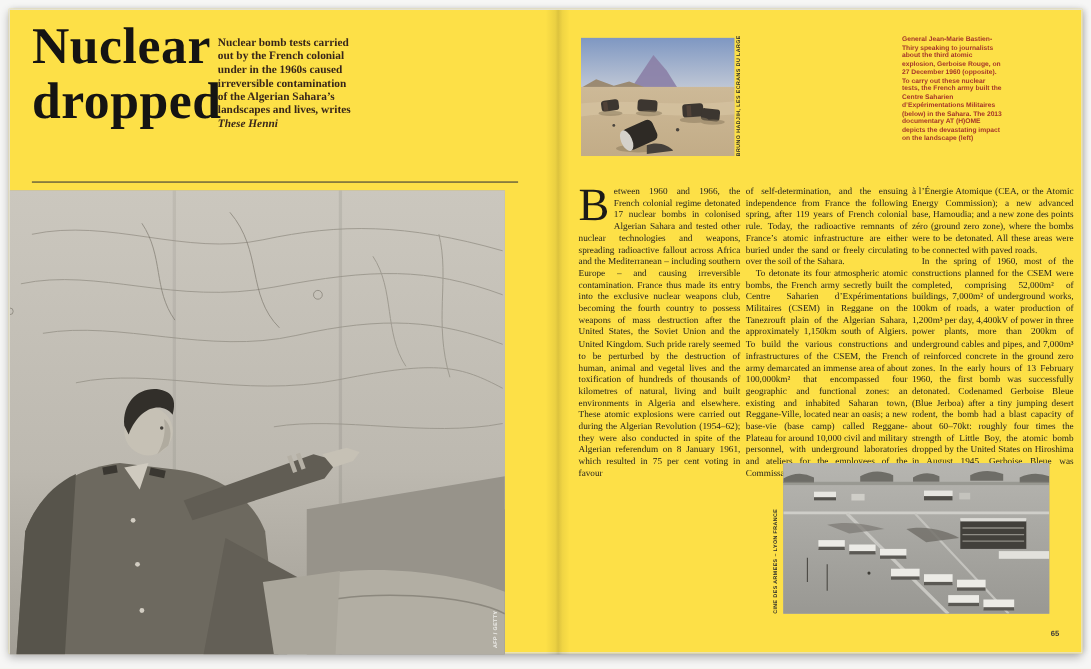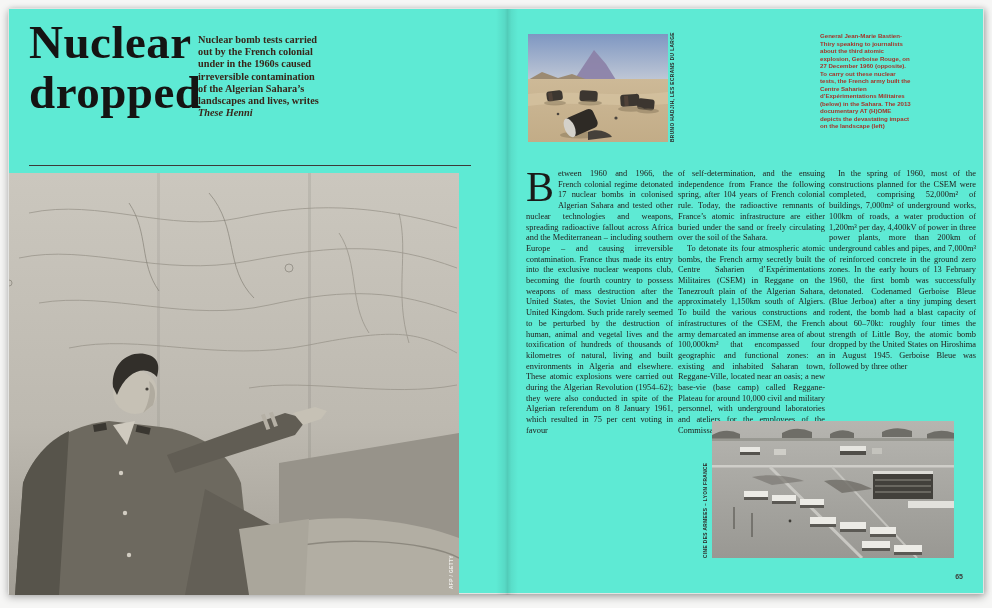--- a/index.html
+++ b/index.html
@@ -1,17 +1,17 @@
 <!DOCTYPE html>
 <html><head>
 <meta charset="utf-8">
 <style>
   html,body{margin:0;padding:0;background:#f6f6f5;width:992px;height:608px;overflow:hidden;}
   *{box-sizing:border-box;}
-  .spread{position:absolute;left:8px;top:8px;width:976px;height:586px;background:#5eead4;
+  .spread{position:absolute;left:8px;top:8px;width:976px;height:586px;background:#fde047;
           border:1px solid #e3e3e1;box-shadow:0 3px 8px rgba(0,0,0,.30),2px 0 5px rgba(0,0,0,.12);}
   .spine{position:absolute;left:487px;top:0;width:22px;height:586px;
          background:linear-gradient(90deg,rgba(0,0,0,0) 0%,rgba(0,0,0,.07) 40%,rgba(0,0,0,.13) 52%,rgba(0,0,0,.05) 70%,rgba(0,0,0,0) 100%);}
   
   .headline{position:absolute;left:20px;top:8px;font-family:"Liberation Serif","DejaVu Serif",serif;
             font-weight:700;font-size:47px;line-height:50px;color:#151413;letter-spacing:.5px;}
   .standfirst{position:absolute;left:189px;top:25px;width:126px;
               font-family:"Liberation Serif","DejaVu Serif",serif;font-weight:700;
               font-size:10.3px;line-height:12.2px;color:#38261a;}
   .standfirst em{font-style:italic;}
@@ -169,24 +169,25 @@
       </svg>
     </div>
     <div class="vcredit credit-top">BRUNO HADJIH, LES ECRANS DU LARGE</div>
 
     <div class="caption-red">General Jean-Marie Bastien-Thiry speaking to journalists about the third atomic explosion, Gerboise Rouge, on 27 December 1960 (opposite). To carry out these nuclear tests, the French army built the Centre Saharien d’Expérimentations Militaires (below) in the Sahara. The 2013 documentary AT (H)OME depicts the devastating impact on the landscape (left)</div>
 
     <div class="bodycol col1">
         <p><span class="dropcap">B</span>etween 1960 and 1966, the French colonial regime detonated 17 nuclear bombs in colonised Algerian Sahara and tested other nuclear technologies and weapons, spreading radioactive fallout across Africa and the Mediterranean – including southern Europe – and causing irreversible contamination. France thus made its entry into the exclusive nuclear weapons club, becoming the fourth country to possess weapons of mass destruction after the United States, the Soviet Union and the United Kingdom. Such pride rarely seemed to be perturbed by the destruction of human, animal and vegetal lives and the toxification of hundreds of thousands of kilometres of natural, living and built environments in Algeria and elsewhere. These atomic explosions were carried out during the Algerian Revolution (1954–62); they were also conducted in spite of the Algerian referendum on 8 January 1961, which resulted in 75 per cent voting in favour</p>
       </div>
     <div class="bodycol col2">
-        <p>of self-determination, and the ensuing independence from France the following spring, after 104 years of French colonial rule. Today, the radioactive remnants of France’s atomic infrastructure are either buried under the sand or freely circulating over the soil of the Sahara.</p>
+        <p>of self-determination, and the ensuing independence from France the following spring, after 119 years of French colonial rule. Today, the radioactive remnants of France’s atomic infrastructure are either buried under the sand or freely circulating over the soil of the Sahara.</p>
         <p class="ind">To detonate its four atmospheric atomic bombs, the French army secretly built the Centre Saharien d’Expérimentations Militaires (CSEM) in Reggane on the Tanezrouft plain of the Algerian Sahara, approximately 1,150km south of Algiers. To build the various constructions and infrastructures of the CSEM, the French army demarcated an immense area of about 100,000km² that encompassed four geographic and functional zones: an existing and inhabited Saharan town, Reggane-Ville, located near an oasis; a new base-vie (base camp) called Reggane-Plateau for around 10,000 civil and military personnel, with underground laboratories and ateliers for the employees of the Commissariat</p>
       </div>
     <div class="bodycol col3">
+        <p>à l’Énergie Atomique (CEA, or the Atomic Energy Commission); a new advanced base, Hamoudia; and a new zone des points zéro (ground zero zone), where the bombs were to be detonated. All these areas were to be connected with paved roads.</p>
         <p class="ind">In the spring of 1960, most of the constructions planned for the CSEM were completed, comprising 52,000m² of buildings, 7,000m² of underground works, 100km of roads, a water production of 1,200m³ per day, 4,400kV of power in three power plants, more than 200km of underground cables and pipes, and 7,000m³ of reinforced concrete in the ground zero zones. In the early hours of 13 February 1960, the first bomb was successfully detonated. Codenamed Gerboise Bleue (Blue Jerboa) after a tiny jumping desert rodent, the bomb had a blast capacity of about 60–70kt: roughly four times the strength of Little Boy, the atomic bomb dropped by the United States on Hiroshima in August 1945. Gerboise Bleue was followed by three other</p>
       </div>
 
     <div class="photo-base">
       <svg width="242" height="137" viewBox="0 0 242 137">
         <defs>
           <linearGradient id="ground" x1="0" y1="0" x2="0" y2="1">
             <stop offset="0" stop-color="#b6b5b0"></stop>
               <stop offset="1" stop-color="#999893"></stop>
           </linearGradient>

